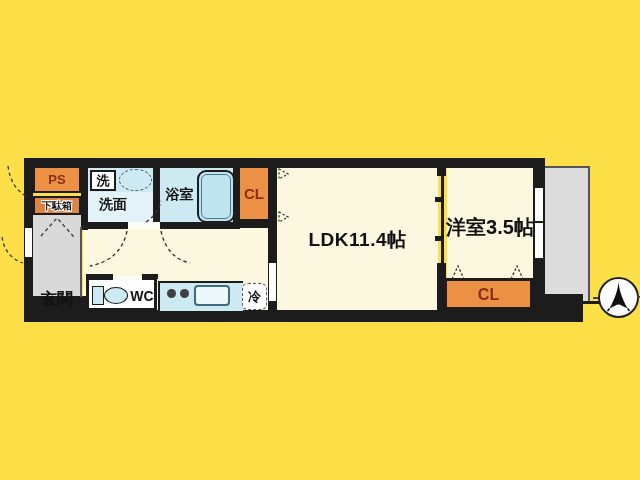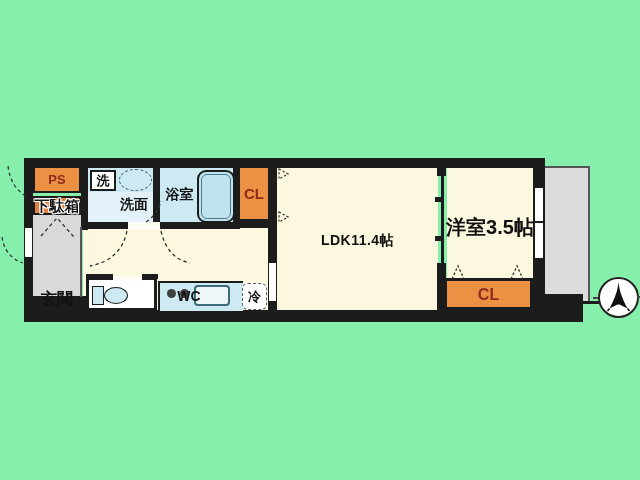--- a/index.html
+++ b/index.html
@@ -1,17 +1,17 @@
 <!DOCTYPE html>
 <html><head>
 <meta charset="utf-8">
 <style>
   html,body{margin:0;padding:0;background:#fff;}
   #canvas{
-    position:relative;width:640px;height:480px;background:#86efac;overflow:hidden;
+    position:relative;width:640px;height:480px;background:#fde047;overflow:hidden;
     font-family:"Liberation Sans","DejaVu Sans",sans-serif;
   }
   .abs{position:absolute;}
   .wall{position:absolute;background:#1c1c1c;}
   .floor{position:absolute;}
   .label{
     position:absolute;color:#111;font-weight:bold;white-space:nowrap;
     display:flex;align-items:center;justify-content:center;line-height:1;
   }
   .accent{color:#8b2c1c;}
@@ -110,29 +110,29 @@
   </svg>
 
   <svg width="12" height="12" style="position:absolute;left:278px;top:168px;" fill="none" stroke="#333" stroke-width="1.2" stroke-dasharray="2.2,2">
     <path d="M1,1 L10,6 L1,11 Z"></path>
   </svg>
   <svg width="12" height="12" style="position:absolute;left:278px;top:211px;" fill="none" stroke="#333" stroke-width="1.2" stroke-dasharray="2.2,2">
     <path d="M1,1 L10,6 L1,11 Z"></path>
   </svg>
 
   <div class="label accent" style="left:33px;top:172px;width:48px;height:15px;font-size:13px;">PS</div>
-  <div class="label outlined" style="left:33px;top:199px;width:48px;height:13px;font-size:15px;">下駄箱</div>
+  <div class="label outlined" style="left:33px;top:199px;width:48px;height:13px;font-size:10px;">下駄箱</div>
   <div class="label" style="left:33px;top:245px;width:48px;height:18px;font-size:16px;margin-top:45px;">玄関</div>
   <div class="label" style="left:90px;top:172px;width:26px;height:17px;font-size:13px;">洗</div>
-  <div class="label" style="left:106px;top:196px;width:56px;height:16px;font-size:14px;">洗面</div>
+  <div class="label" style="left:85px;top:196px;width:56px;height:16px;font-size:14px;">洗面</div>
   <div class="label" style="left:162px;top:186px;width:35px;height:16px;font-size:14px;">浴室</div>
   <div class="label accent" style="left:240px;top:185px;width:28px;height:17px;font-size:15px;">CL</div>
-  <div class="label" style="left:128px;top:288px;width:28px;height:16px;font-size:14px;padding-left:47px;">WC</div>
+  <div class="label" style="left:128px;top:288px;width:28px;height:16px;font-size:14px;">WC</div>
   <div class="label" style="left:242px;top:289px;width:25px;height:15px;font-size:13px;">冷</div>
-  <div class="label" style="left:277px;top:229px;width:161px;height:21px;font-size:14px;letter-spacing:0.5px;">LDK11.4帖</div>
+  <div class="label" style="left:277px;top:229px;width:161px;height:21px;font-size:19px;letter-spacing:0.5px;">LDK11.4帖</div>
   <div class="label" style="left:440px;top:218px;width:100px;height:18px;font-size:20px;">洋室3.5帖</div>
   <div class="label accent" style="left:444px;top:286px;width:89px;height:17px;font-size:16px;">CL</div>
 
   <div class="abs" style="left:598px;top:277px;width:41px;height:41px;border:2px solid #222;border-radius:50%;background:#fff;box-sizing:border-box;">
     <svg width="37" height="37" viewBox="0 0 37 37">
       <path d="M18.5 3 C17.7 10.5 16 17.5 9.5 29.5 L15.5 26.5 C17 25.2 20 25.2 21.5 26.5 L27.5 29.5 C21 17.5 19.3 10.5 18.5 3 Z" fill="#111"></path>
       <path d="M9.5 29.5 L7.5 32 M27.5 29.5 L29.5 32" stroke="#111" stroke-width="1.5"></path>
     </svg>
   </div>
   <div class="abs" style="left:593px;top:297px;width:5px;height:2px;background:#444;"></div>

